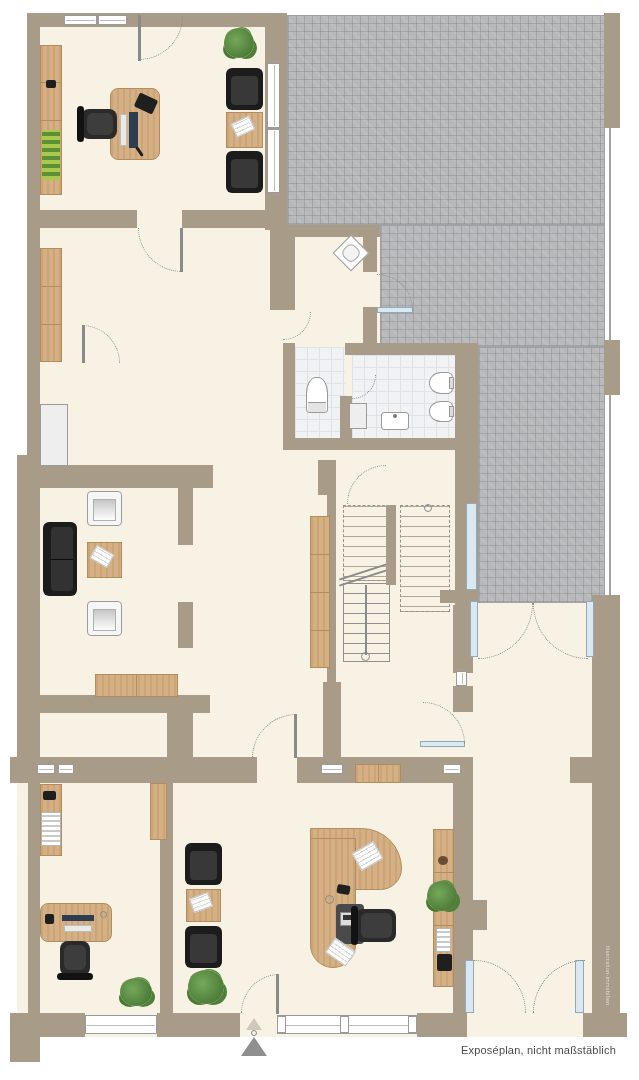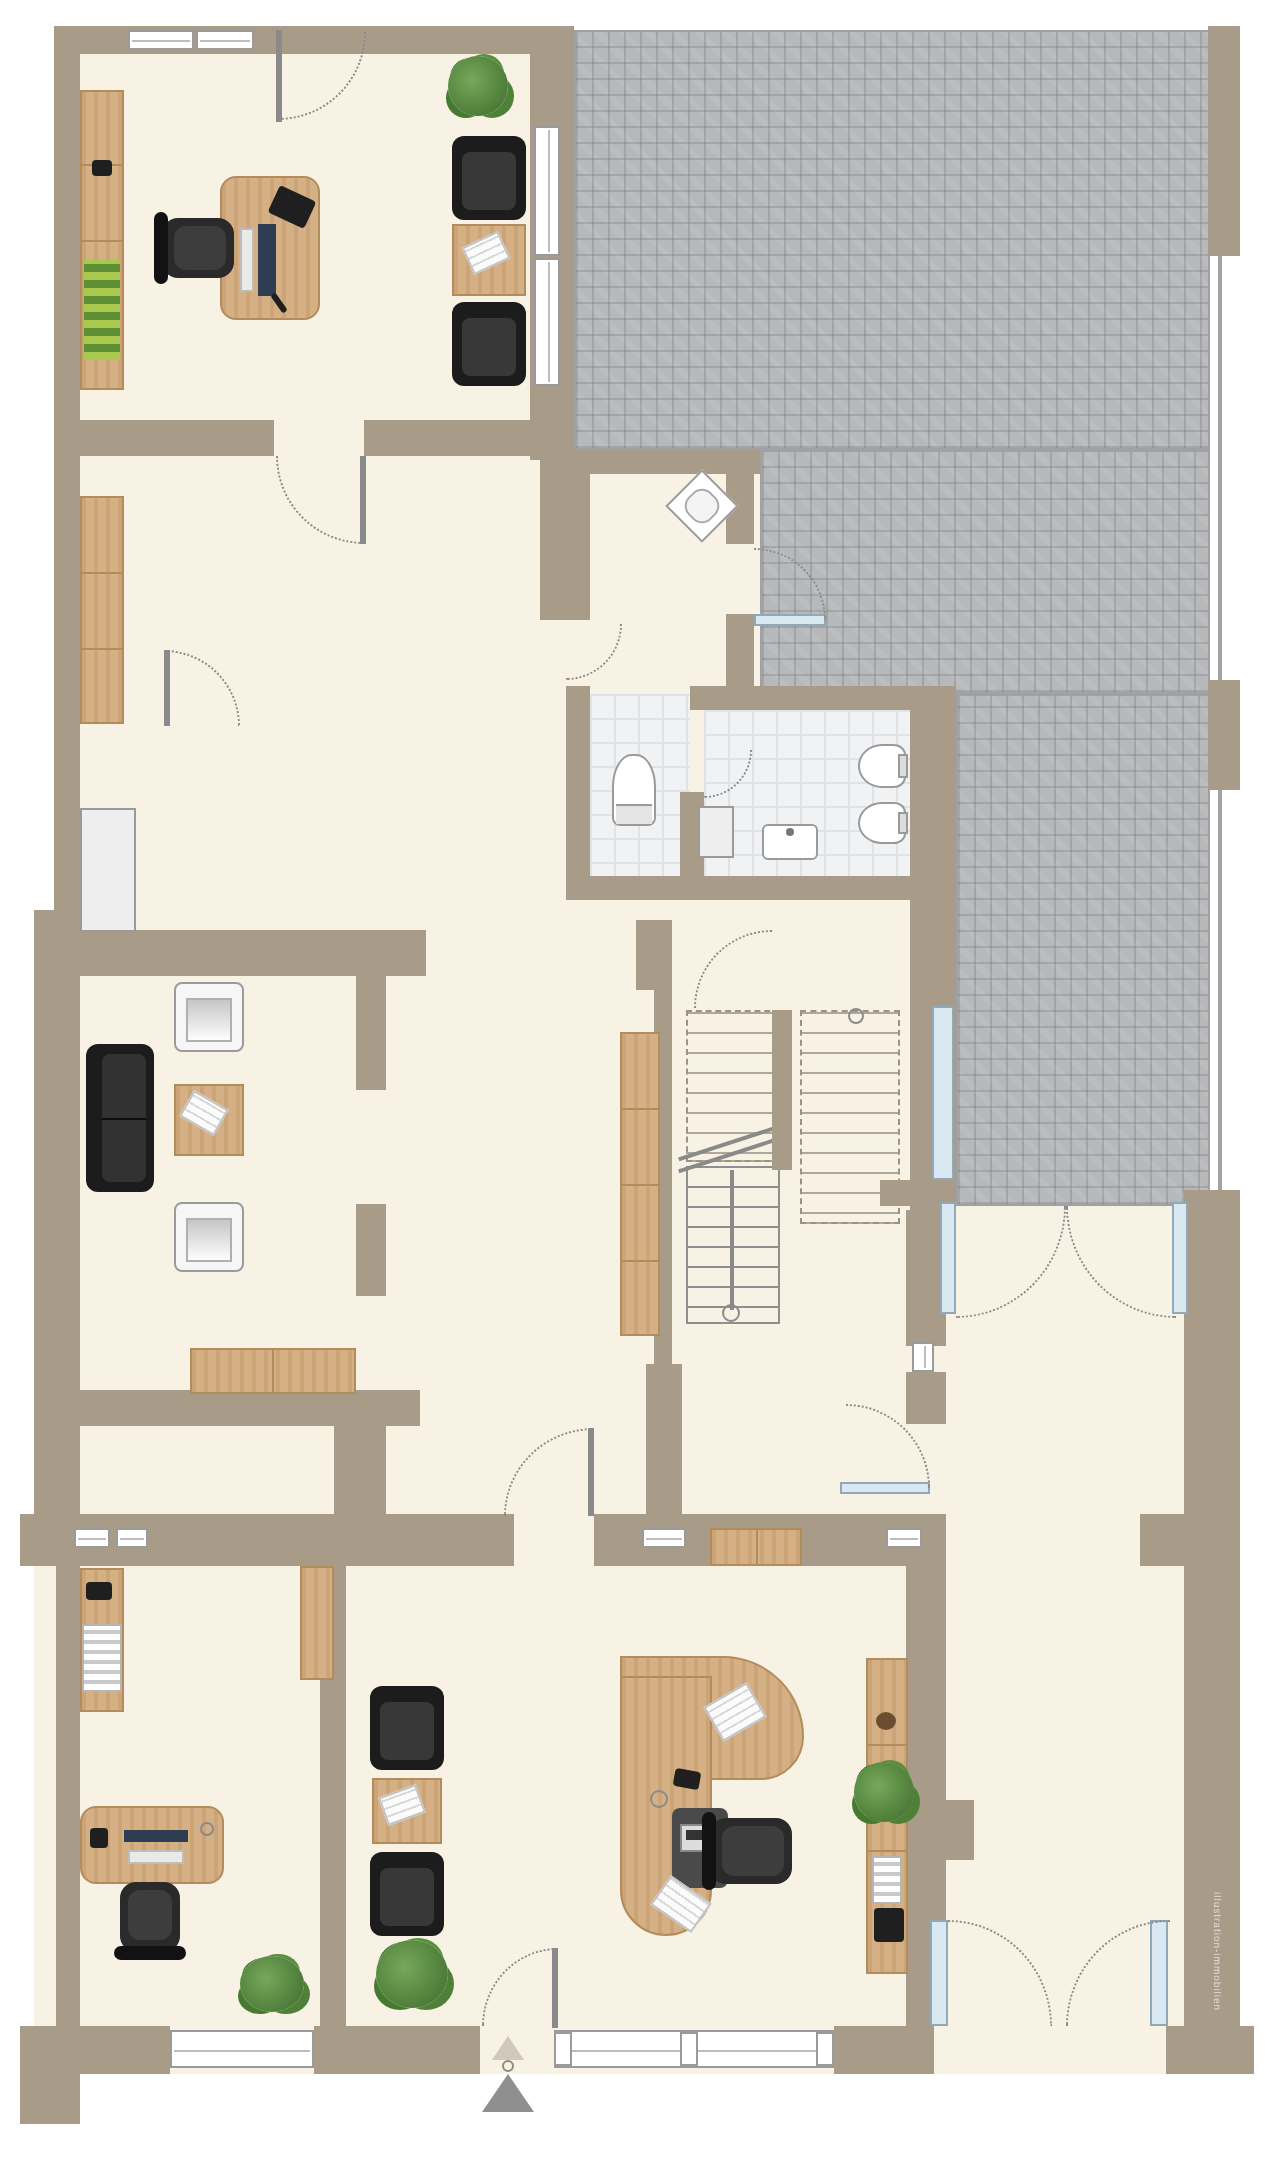--- a/index.html
+++ b/index.html
@@ -68,20 +68,21 @@
   .t-stairs-dashed{background-image:repeating-linear-gradient(180deg,#b0a897 0 1px,transparent 1px 10px);border:1px dashed #9a9384;}
   .t-tri-filled{width:0 !important;height:0 !important;border-left:13px solid transparent;border-right:13px solid transparent;border-bottom:19px solid #8f8f8f;}
   .t-tri-open{width:0 !important;height:0 !important;border-left:8px solid transparent;border-right:8px solid transparent;border-bottom:12px solid #cfc8bb;}
   #caption{position:absolute;left:320px;top:1044px;width:296px;text-align:right;font-size:11px;color:#4a4a4a;letter-spacing:.2px;}
   #watermark{position:absolute;left:605px;top:946px;height:70px;writing-mode:vertical-rl;font-size:5px;color:rgba(255,255,255,.65);letter-spacing:.5px;z-index:9;}
 </style>
 </head>
 <body>
 
 <div id="plan">
+  <div id="caption">Exposéplan, nicht maßstäblich</div>
   <div id="watermark">illustration-immobilien</div>
 <div class="el t-floor" style="left: 27px; top: 13px; width: 258px; height: 217px;"></div>
     <div class="el t-floor" style="left: 27px; top: 230px; width: 256px; height: 530px;"></div>
     <div class="el t-floor" style="left: 283px; top: 225px; width: 97px; height: 135px;"></div>
     <div class="el t-floor" style="left: 283px; top: 345px; width: 195px; height: 260px;"></div>
     <div class="el t-floor" style="left: 283px; top: 605px; width: 190px; height: 155px;"></div>
     <div class="el t-floor" style="left: 17px; top: 757px; width: 603px; height: 280px;"></div>
     <div class="el t-floor" style="left: 470px; top: 600px; width: 150px; height: 437px;"></div>
     <div class="el t-terrace" style="left: 287px; top: 15px; width: 318px; height: 210px;"></div>
     <div class="el t-terrace" style="left: 380px; top: 225px; width: 225px; height: 122px;"></div>

